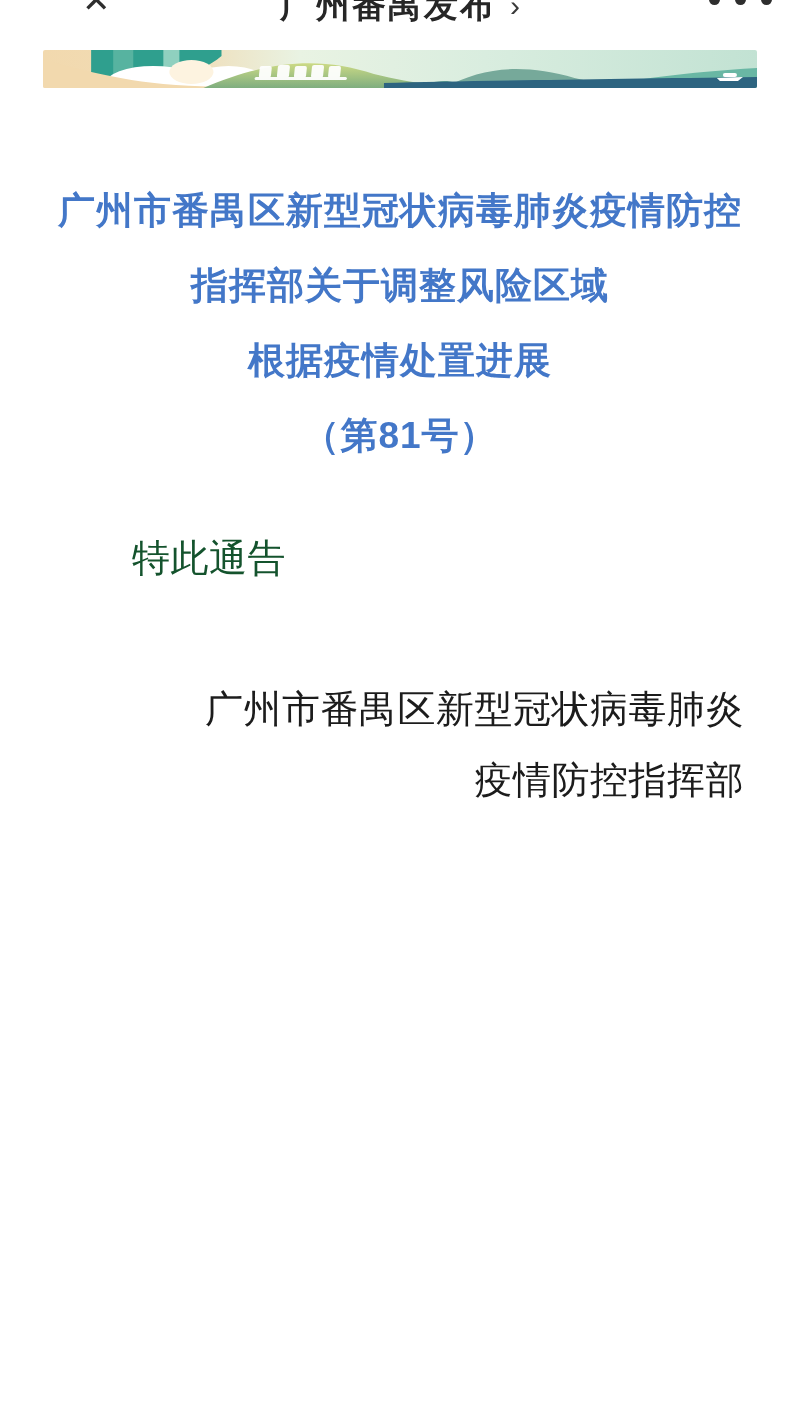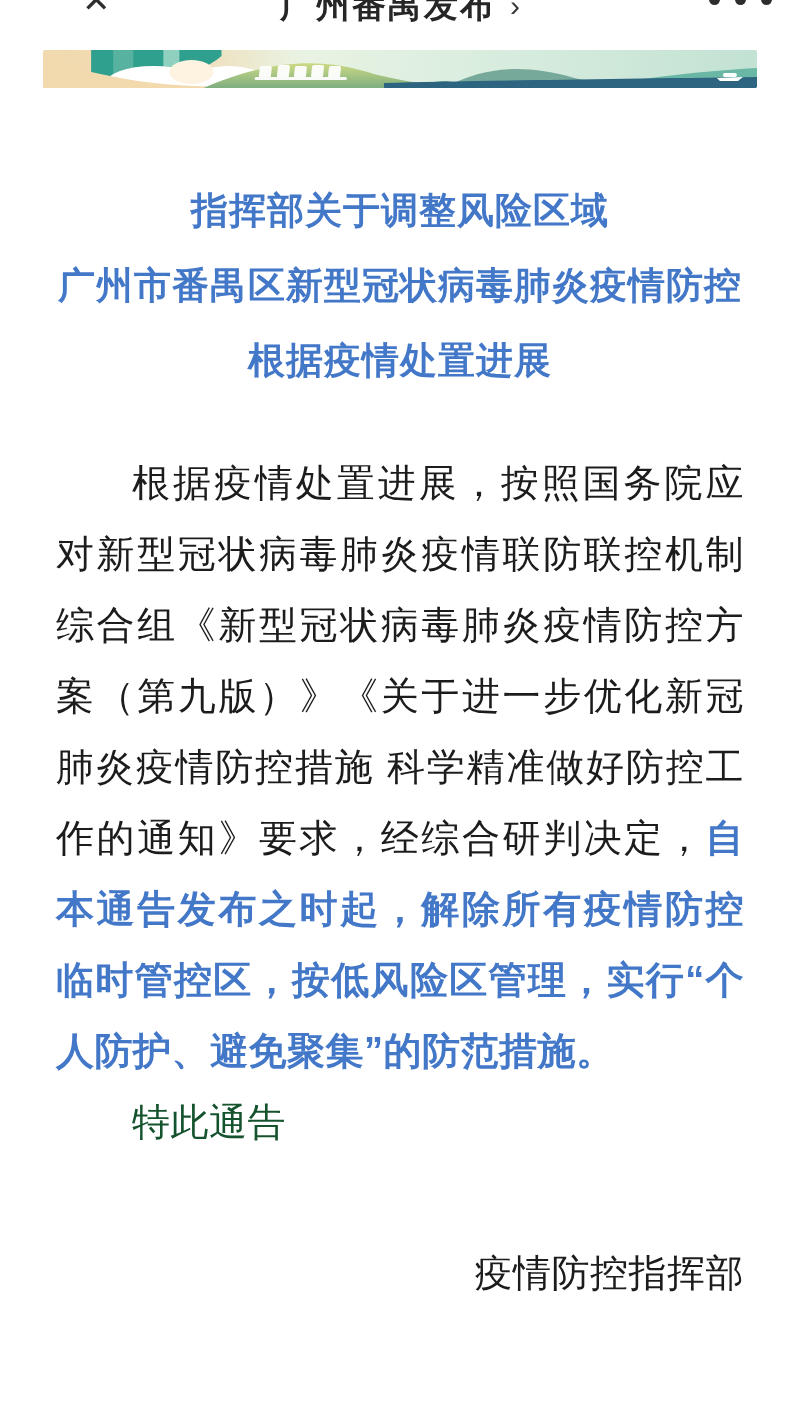--- a/index.html
+++ b/index.html
@@ -145,27 +145,28 @@
     <g>
       <path d="M672,28 l26,-1 -5,4 -18,0 Z" fill="#ffffff"></path>
       <rect x="678" y="23" width="14" height="4" rx="2" fill="#ffffff"></rect>
     </g>
   </svg>
 </div>
 
 <div class="article">
 
   <div class="article-title">
+    <div>广州市番禺区新型冠状病毒肺炎疫情防控</div>
     <div>指挥部关于调整风险区域</div>
-    <div>广州市番禺区新型冠状病毒肺炎疫情防控</div>
     <div>根据疫情处置进展</div>
+    <div>（第81号）</div>
   </div>
 
   <div class="body-text">
-    <p class="para"><span>根据疫情处置进展，按照国务院应对新型冠状病毒肺炎疫情联防联控机制综合组《新型冠状病毒肺炎疫情防控方案（第九版）》《关于进一步优化新冠肺炎疫情防控措施 科学精准做好防控工作的通知》要求，经综合研判决定，</span><span class="emphasis">自本通告发布之时起，解除所有疫情防控临时管控区，按低风险区管理，实行“个人防护、避免聚集”的防范措施。</span></p>
     <p class="closing-line">特此通告</p>
   </div>
 
   <div class="signature">
+    <div>广州市番禺区新型冠状病毒肺炎</div>
     <div>疫情防控指挥部</div>
   </div>
 
 </div>
 
 </body></html>

